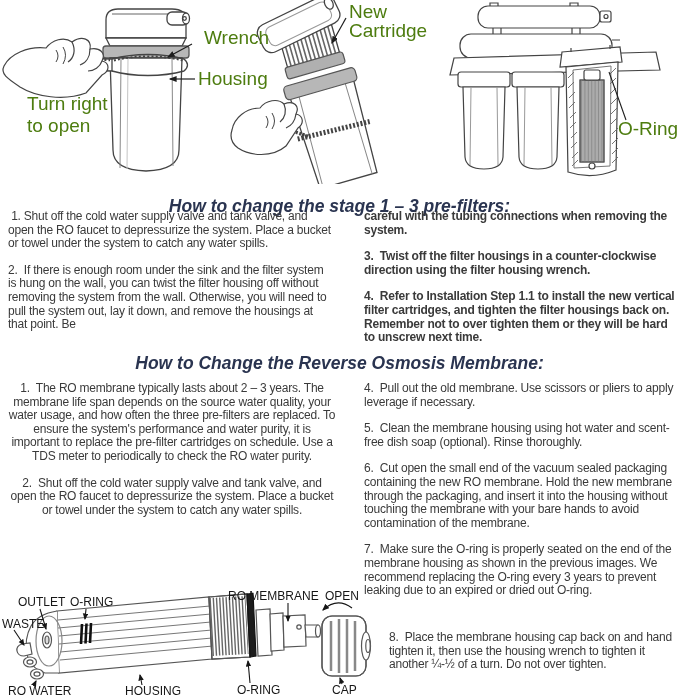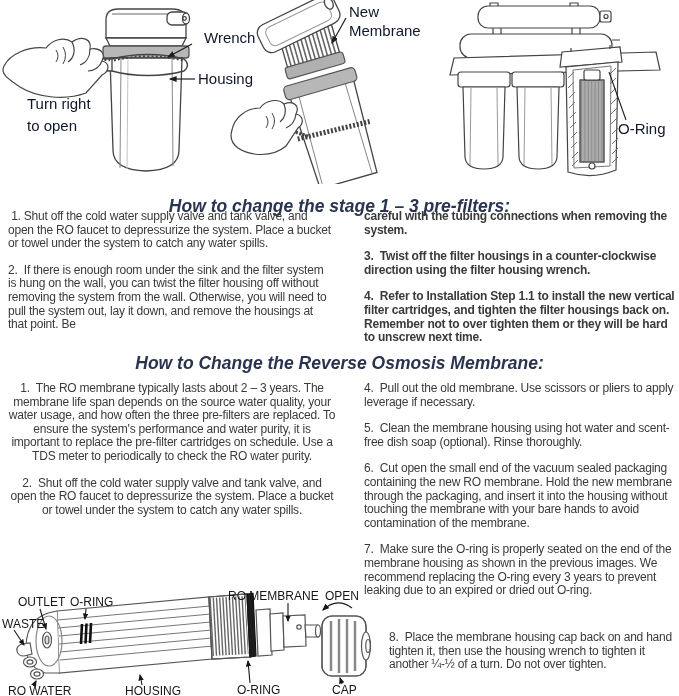--- a/index.html
+++ b/index.html
@@ -3,21 +3,21 @@
 <meta charset="utf-8">
 <style>
   html,body{margin:0;padding:0;background:#ffffff;}
   .page{position:relative;width:679px;height:696px;background:#fff;overflow:hidden;
         font-family:"Liberation Sans","DejaVu Sans",sans-serif;color:#3a3a3a;}
   .illos{position:absolute;left:0;top:0;width:679px;height:184px;}
   .illo{position:absolute;top:0;}
   .illo-left{left:0;}
   .illo-mid{left:230px;}
   .illo-right{left:430px;}
-  .ilabel{position:absolute;font-size:15px;line-height:20px;color:#0f172a;white-space:nowrap;}
+  .ilabel{position:absolute;font-size:19px;line-height:20px;color:#4d7c0f;white-space:nowrap;}
   .heading{position:absolute;left:0;width:679px;margin:0;text-align:center;
            font-size:17.5px;font-weight:bold;font-style:italic;color:#2a3450;letter-spacing:0;}
   .h1{top:196px;text-align:center;}
   .h2{top:353px;}
   .col{position:absolute;}
   .col p{margin:0 0 13px 0;font-size:12px;line-height:13.6px;letter-spacing:-0.22px;
          white-space:pre-wrap;color:#3a3a3a;}
   .sec1-l{left:8px;top:210px;width:326px;}
   .sec1-r{left:364px;top:210px;width:312px;font-weight:bold;}
   .sec2-l{left:8px;top:382px;width:328px;text-align:center;}
@@ -136,21 +136,21 @@
       <rect x="154" y="70" width="16" height="10" rx="2" fill="#fff" stroke="#444" stroke-width="1.2"></rect>
       <circle cx="162" cy="166" r="3" fill="#fff" stroke="#444" stroke-width="1.2"></circle>
       <line x1="196" y1="120" x2="179" y2="72" stroke="#1d1d1d" stroke-width="1.1"></line>
     </svg>
 
     <span class="ilabel" style="left:204px;top:28px">Wrench</span>
     <span class="ilabel" style="left:198px;top:69px">Housing</span>
     <span class="ilabel" style="left:27px;top:94px">Turn right</span>
     <span class="ilabel" style="left:27px;top:116px">to open</span>
     <span class="ilabel" style="left:349px;top:2px">New</span>
-    <span class="ilabel" style="left:349px;top:21px">Membrane</span>
+    <span class="ilabel" style="left:349px;top:21px">Cartridge</span>
     <span class="ilabel" style="left:618px;top:119px">O-Ring</span>
   </div>
 
   <h1 class="heading h1">How to change the stage 1 – 3 pre-filters:</h1>
 
   <div class="col sec1-l">
     <p> 1. Shut off the cold water supply valve and tank valve, and open the RO faucet to depressurize the system. Place a bucket or towel under the system to catch any water spills.</p>
     <p>2.  If there is enough room under the sink and the filter system is hung on the wall, you can twist the filter housing off without removing the system from the wall. Otherwise, you will need to pull the system out, lay it down, and remove the housings at that point. Be</p>
   </div>
   <div class="col sec1-r">

